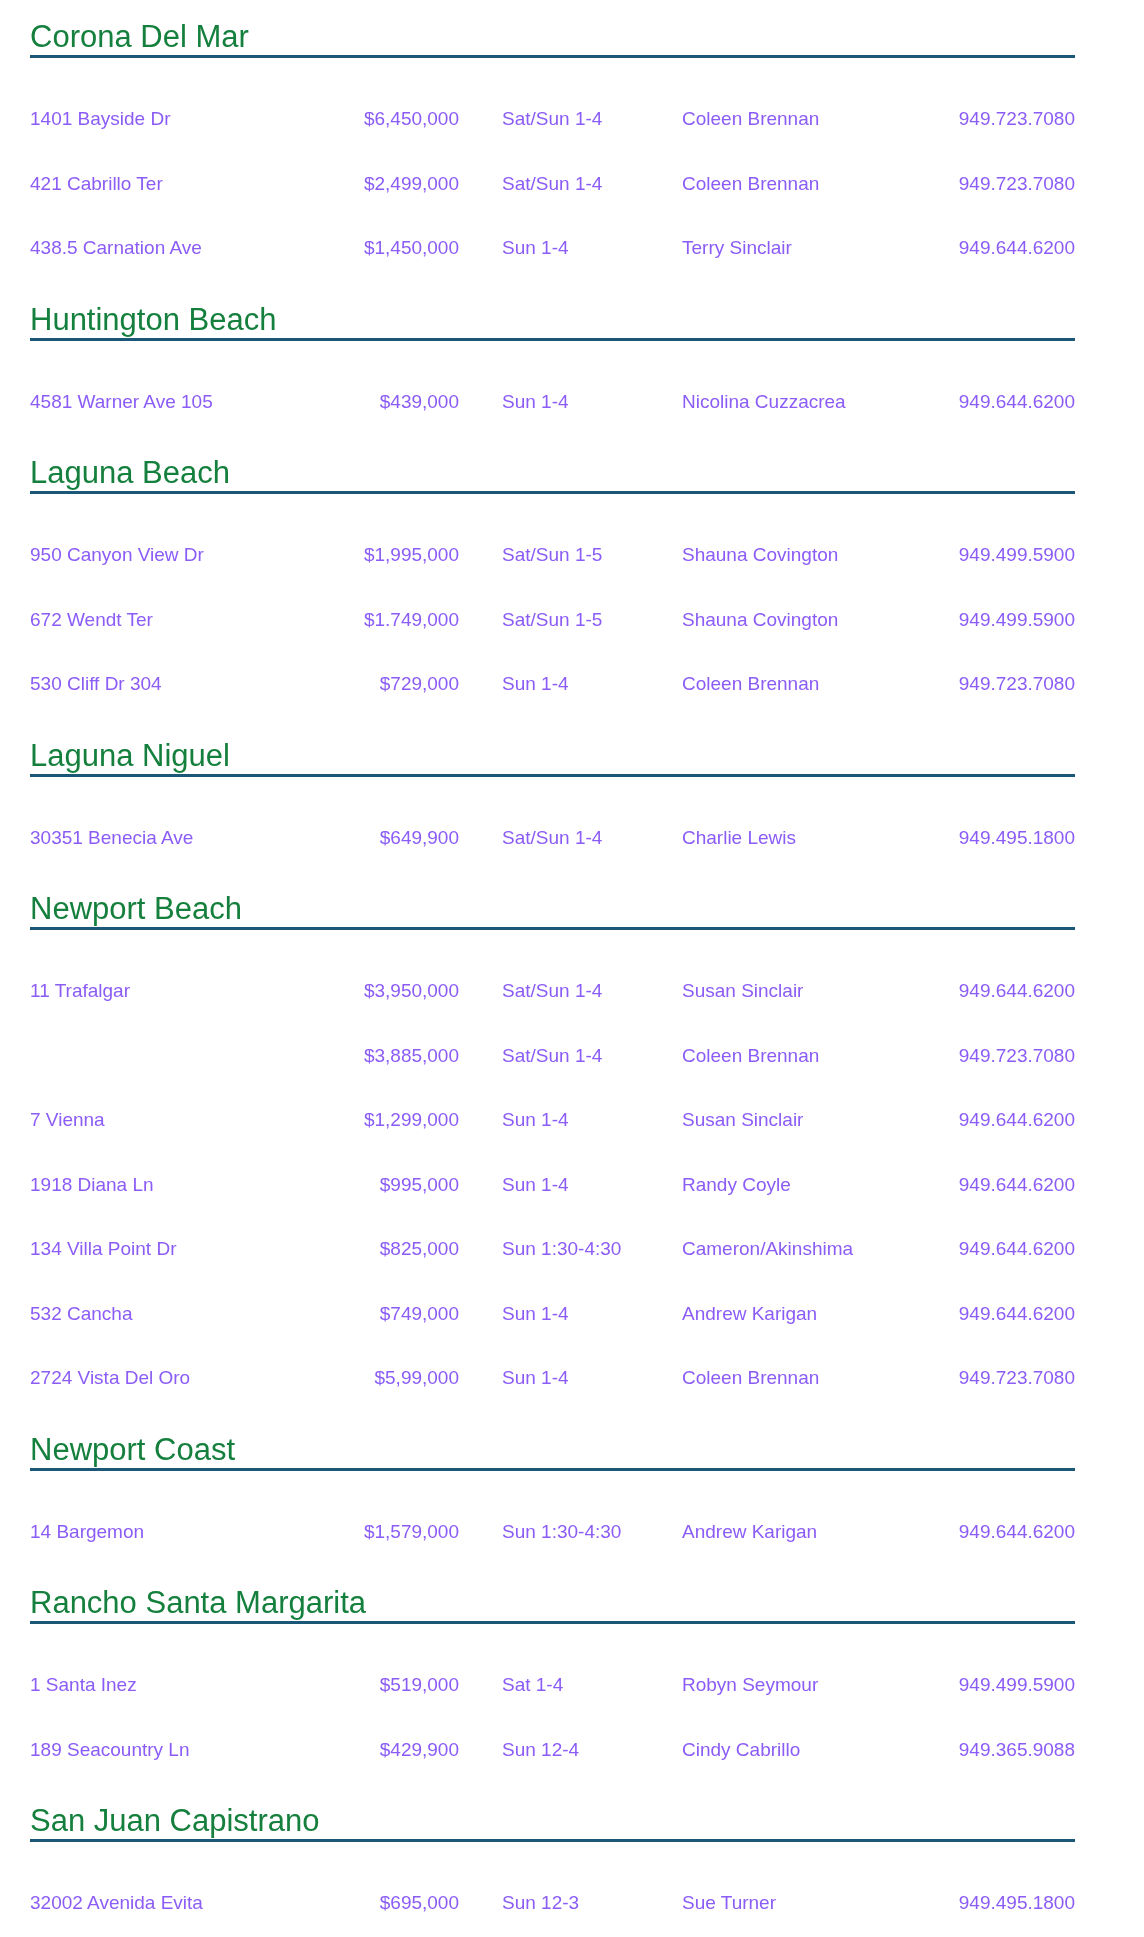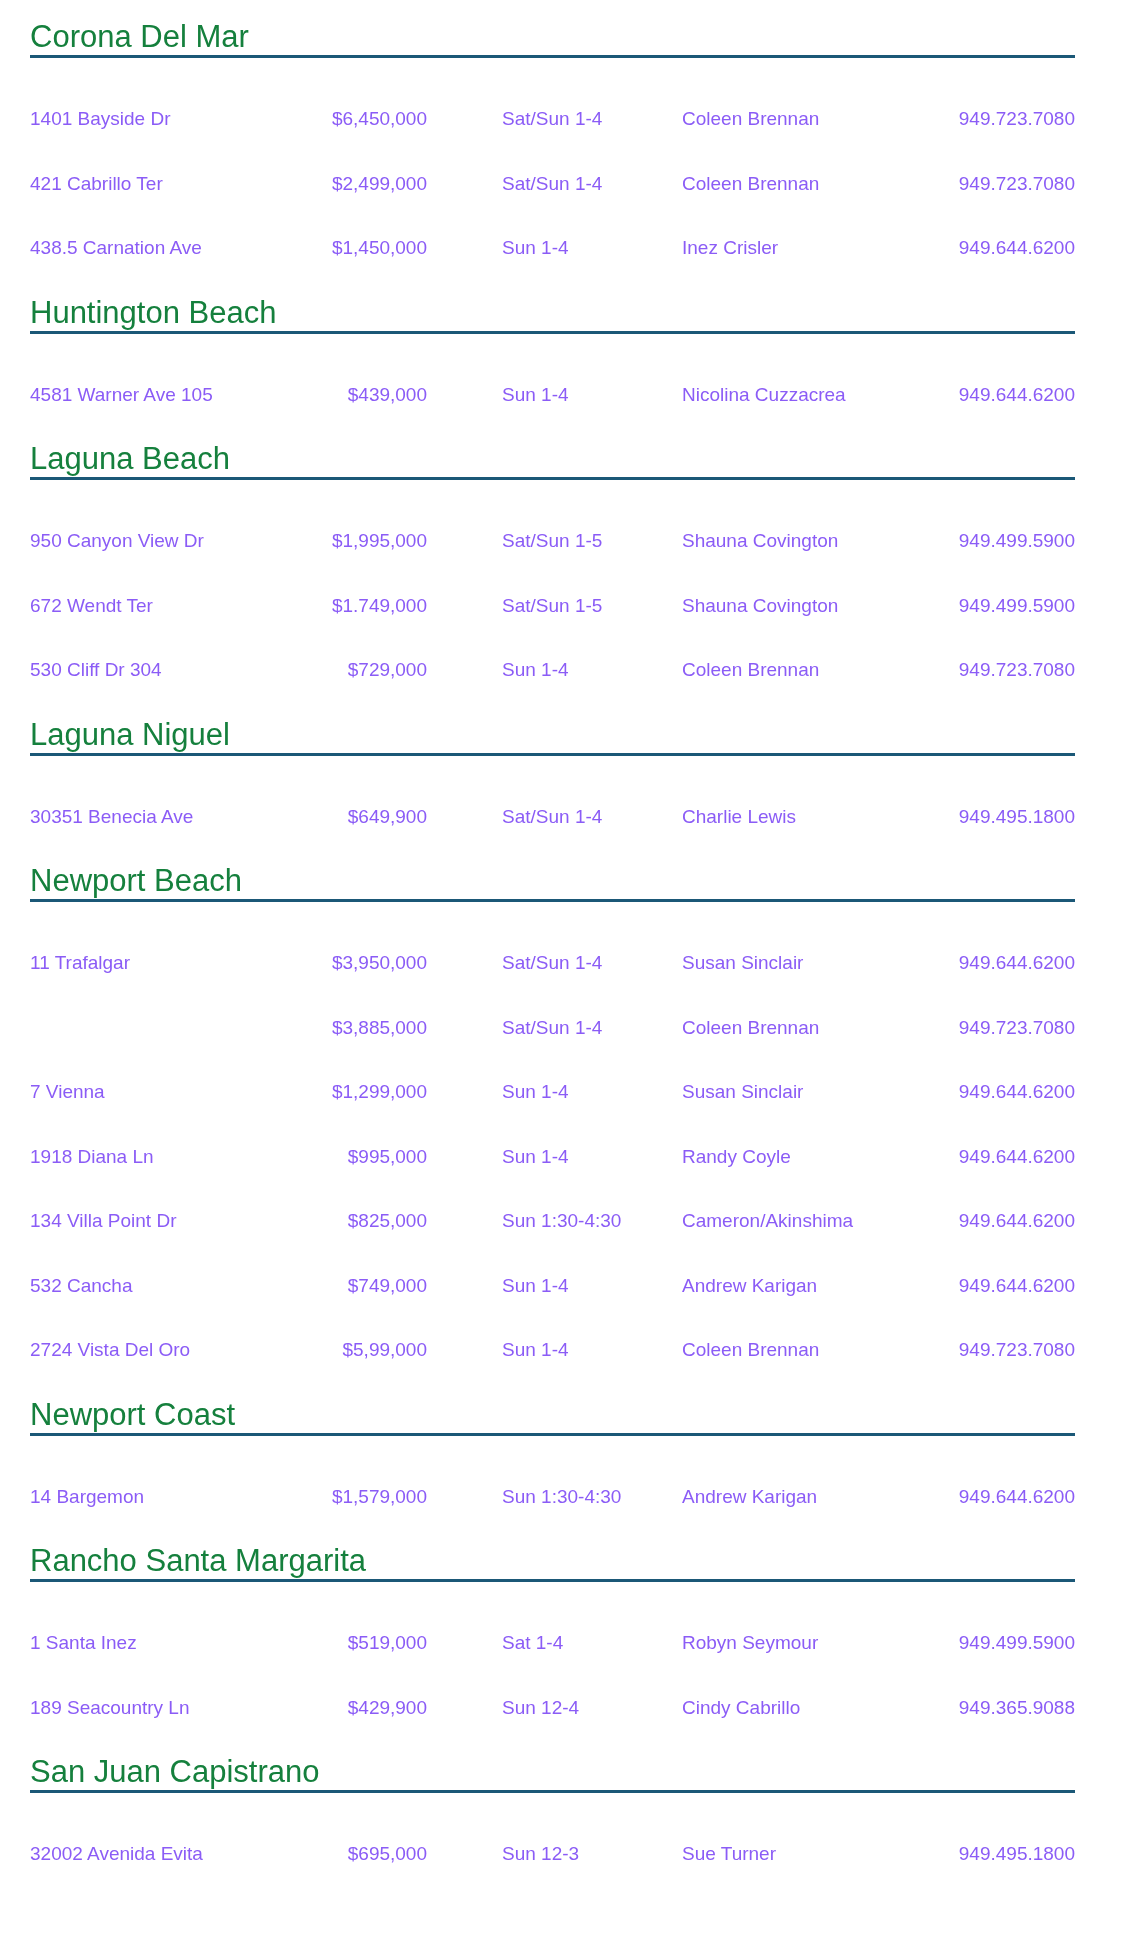--- a/index.html
+++ b/index.html
@@ -2,34 +2,34 @@
 <html><head>
 <meta charset="utf-8">
 <style>
   html, body { margin: 0; padding: 0; background: #ffffff; }
   body {
     width: 1144px; height: 1937px; overflow: hidden; position: relative;
     font-family: "Liberation Sans", "DejaVu Sans", sans-serif; color: #111111;
   }
   #listings { position: absolute; left: 30px; top: 17px; width: 1045px; }
   .section { }
-  .section + .section { margin-top: 12px; }
+  .section + .section { margin-top: 19px; }
   .section-head {
     position: relative; height: 38px;
     border-bottom: 3px solid #1b5877;
   }
   .section-title {
     position: absolute; left: 0; top: 0;
     font-size: 31px; line-height: 40px; color: #15803d; white-space: nowrap;
   }
   .rows { margin-top: 29px; }
   .row { position: relative; height: 64.5px; font-size: 19px; line-height: 64.5px; white-space: nowrap; color: #8b5cf6; }
   .row span { position: absolute; top: 0; }
   .c-addr { left: 0; }
-  .c-price { right: 648px; text-align: left; }
+  .c-price { right: 616px; text-align: left; }
   .c-hours { left: 472px; }
   .c-agent { left: 652px; }
   .c-phone { right: 0; text-align: right; }
 </style>
 </head>
 <body>
 
 <div id="listings">
 
   <div class="section">
@@ -48,21 +48,21 @@
         <span class="c-addr">421 Cabrillo Ter</span>
         <span class="c-price">$2,499,000</span>
         <span class="c-hours">Sat/Sun 1-4</span>
         <span class="c-agent">Coleen Brennan</span>
         <span class="c-phone">949.723.7080</span>
       </div>
       <div class="row">
         <span class="c-addr">438.5 Carnation Ave</span>
         <span class="c-price">$1,450,000</span>
         <span class="c-hours">Sun 1-4</span>
-        <span class="c-agent">Inez Crisler</span>
+        <span class="c-agent">Terry Sinclair</span>
         <span class="c-phone">949.644.6200</span>
       </div>
     </div>
   </div>
 
   <div class="section">
     <div class="section-head" style="border-bottom-color: rgb(27, 88, 119);">
       <span class="section-title">Huntington Beach</span>
     </div>
     <div class="rows">

